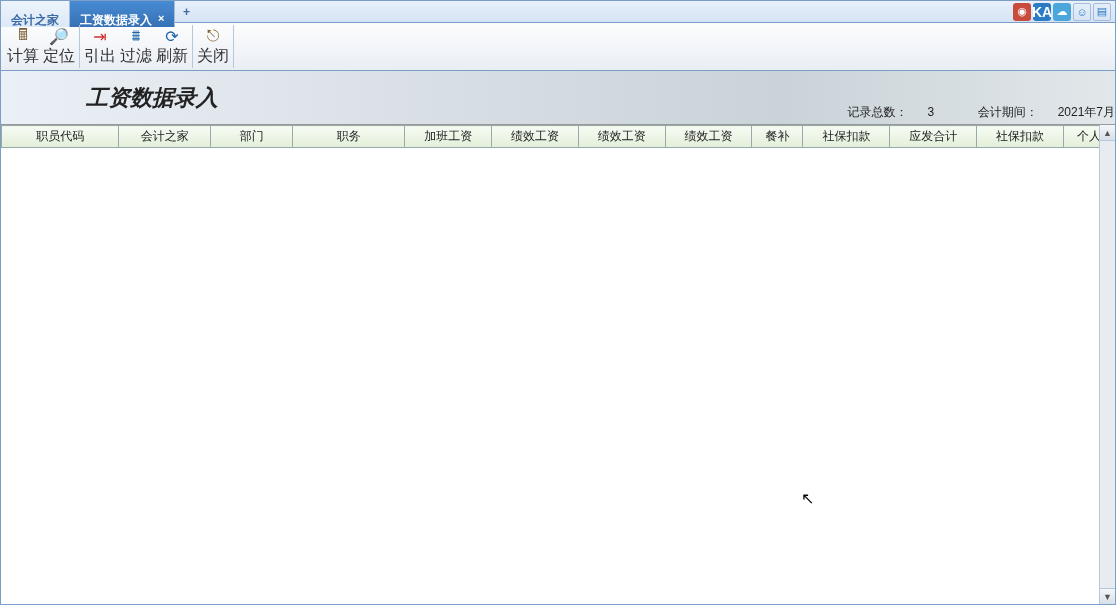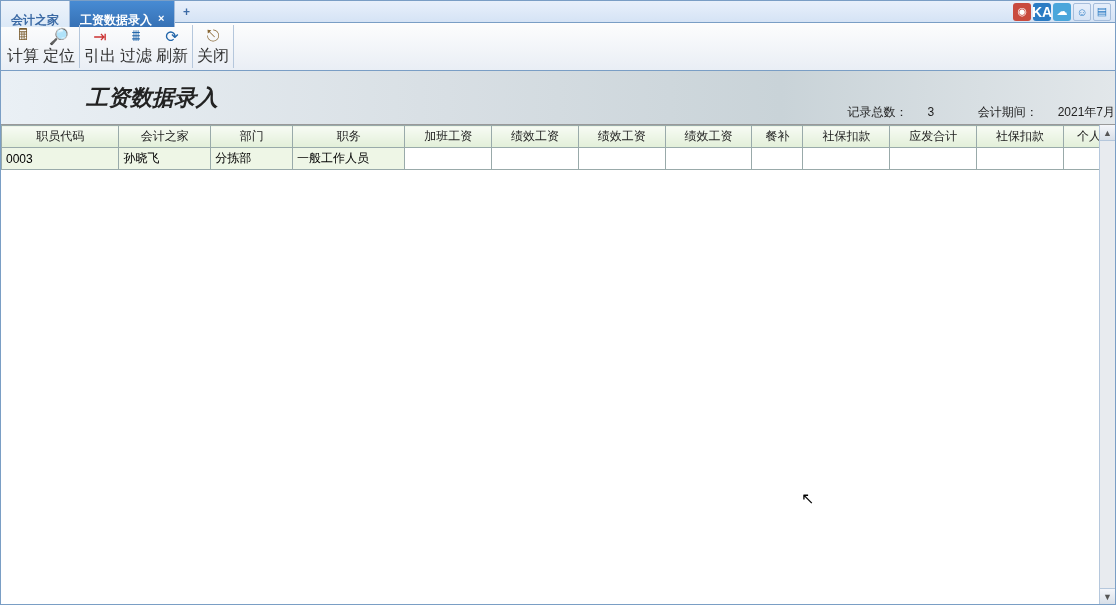--- a/index.html
+++ b/index.html
@@ -288,35 +288,20 @@
         <th>绩效工资</th>
         <th>绩效工资</th>
         <th>餐补</th>
         <th>社保扣款</th>
         <th>应发合计</th>
         <th>社保扣款</th>
         <th>个人</th>
       </tr>
     </thead>
     <tbody id="grid-body">
-        <tr>
-          <td class="rowhead">0003</td>
-          <td class="rowhead">孙晓飞</td>
-          <td class="rowhead">分拣部</td>
-          <td class="rowhead">一般工作人员</td>
-          <td class="data"></td>
-          <td class="data"></td>
-          <td class="data"></td>
-          <td class="data"></td>
-          <td class="data"></td>
-          <td class="data"></td>
-          <td class="data"></td>
-          <td class="data"></td>
-          <td class="data"></td>
-        </tr>
       </tbody>
   </table>
 </div>
 
 <div class="vscroll">
   <div class="up">▲</div>
   <div class="down">▼</div>
 </div>
 
 <div class="cursor">↖</div>

